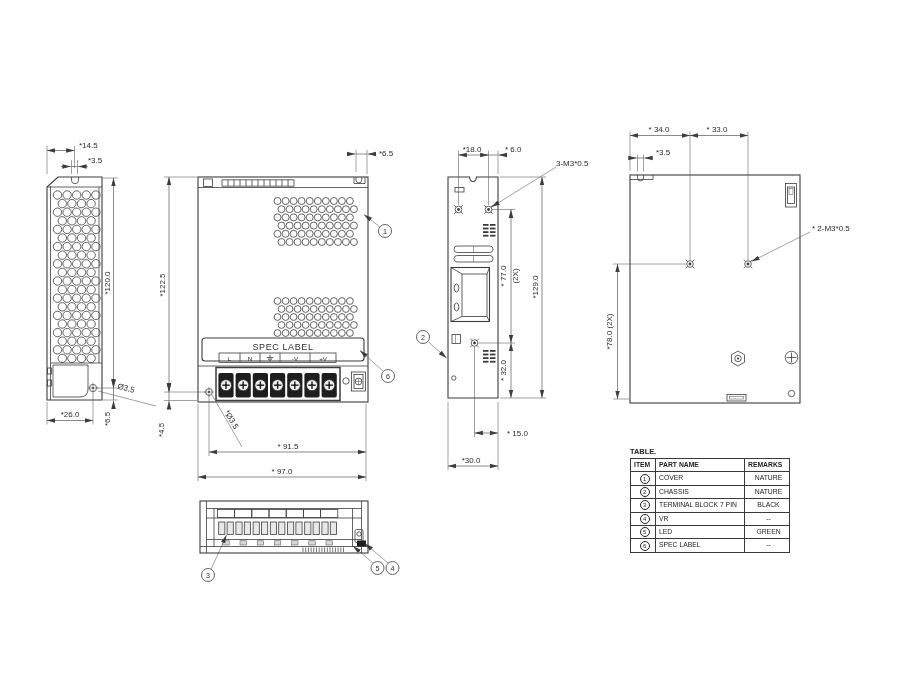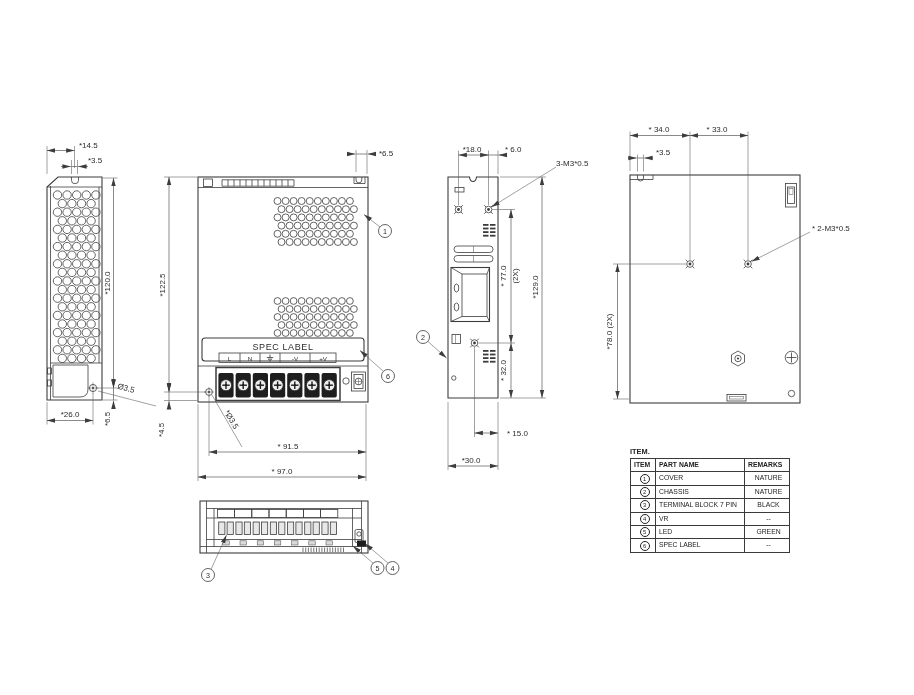--- a/index.html
+++ b/index.html
@@ -667,21 +667,21 @@
     <g>
       <line class="thin" x1="388.5" y1="563.5" x2="365" y2="543.5" marker-end="url(#arr)" stroke-width=".7"></line>
       <circle class="ln wt" cx="392.5" cy="568" r="6.5"></circle>
       <text x="392.5" y="570.8" text-anchor="middle" class="t7">4</text>
     </g>
   </g>
 </svg>
 
 
 <div class="tblwrap">
-  <div class="tbl-title">ITEM.</div>
+  <div class="tbl-title">TABLE.</div>
   <table class="parts">
     <colgroup>
           <col style="width:25px">
           <col style="width:89px">
           <col style="width:45px">
         </colgroup>
     <tbody>
           <tr>
       <th>ITEM</th>
       <th>PART NAME</th>

